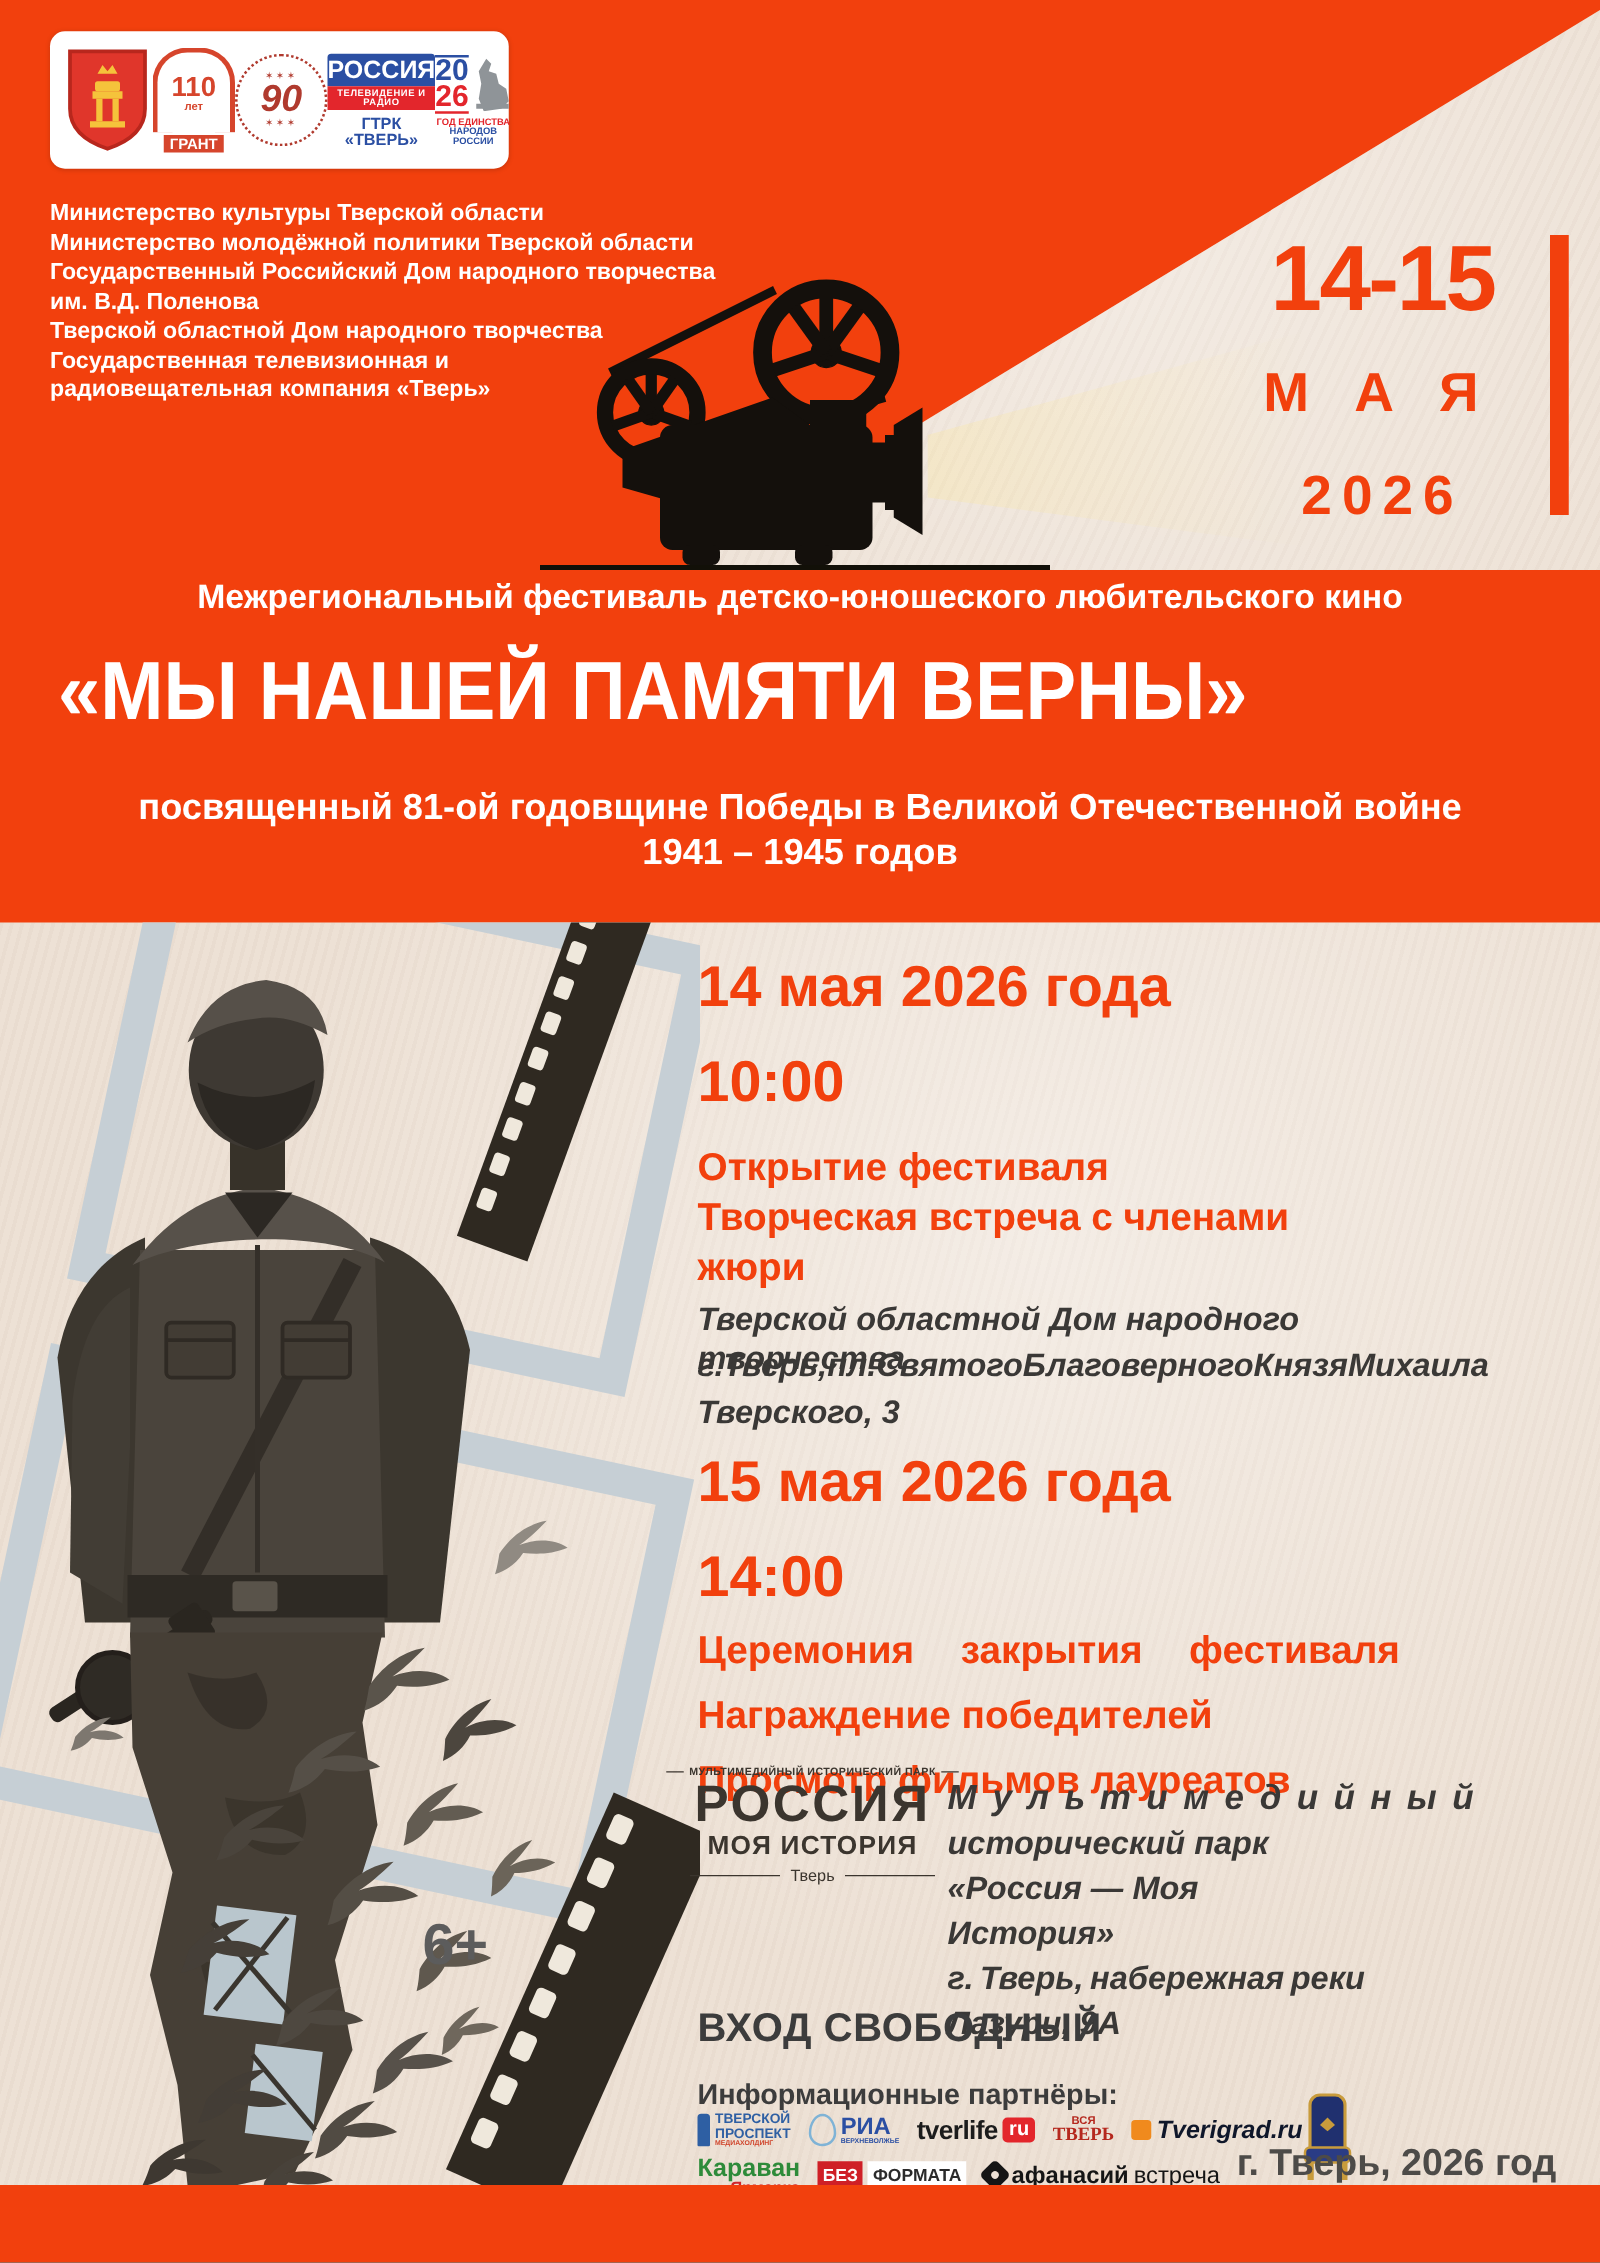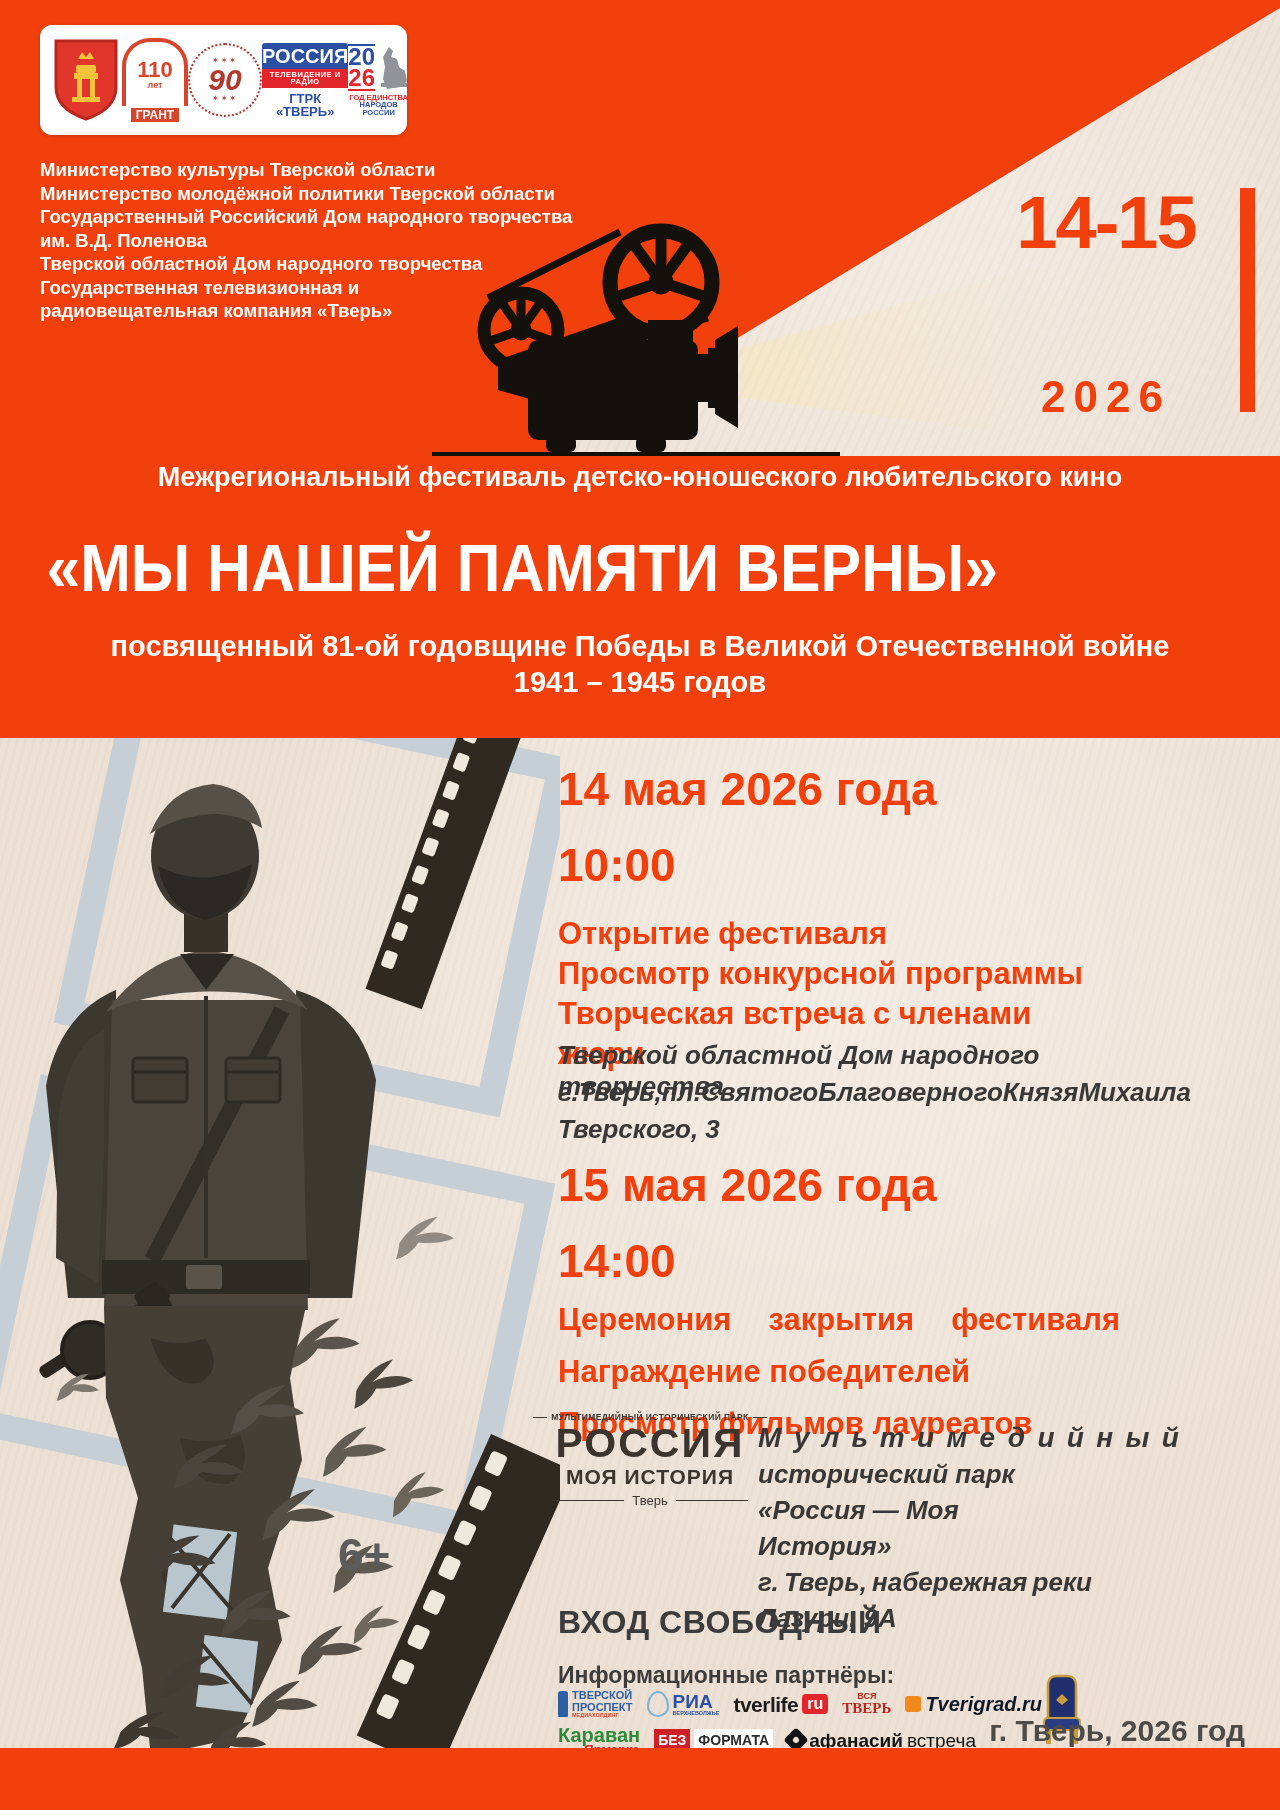--- a/index.html
+++ b/index.html
@@ -63,21 +63,21 @@
   .unity .l2{color:#2b4fa3;font-size:7.5px;font-weight:800;}
 
   
   .orgs{left:40px;top:158px;width:560px;color:#fff;font-size:18.5px;font-weight:600;line-height:23.5px;}
 
   
   .ground{left:432px;top:452px;width:408px;height:4px;background:#121008;}
 
   
   .kicker{left:0;top:462px;width:1280px;text-align:center;color:#fff;font-size:27px;font-weight:700;}
-  .main-title{left:0;top:530px;width:1044px;text-align:center;color:#fff;}
+  .main-title{left:0;top:514px;width:1044px;text-align:center;color:#fff;}
   .main-title span{display:inline-block;font-size:66px;font-weight:800;letter-spacing:0;
     transform:scaleX(.92);transform-origin:center;white-space:nowrap;}
   .sub1{left:0;top:630px;width:1280px;text-align:center;color:#fff;font-size:29px;font-weight:700;}
   .sub2{left:0;top:666px;width:1280px;text-align:center;color:#fff;font-size:29px;font-weight:700;}
 
   
   .body-bg{
     left:0;top:738px;width:1280px;height:1010px;background:#ede1d5;
     background-image:radial-gradient(circle at 65% 25%,rgba(255,255,255,.4),rgba(0,0,0,0) 55%),
       repeating-linear-gradient(105deg,rgba(160,130,110,.05) 0 3px,rgba(0,0,0,0) 3px 8px);
@@ -150,20 +150,21 @@
 </head>
 <body>
 
 <div class="poster">
 
   <div class="abs wedge"></div>
   <div class="abs beam"></div>
 
   <div class="abs date-bar"></div>
   <div class="abs date-range">14-15</div>
+  <div class="abs date-month">МАЯ</div>
   <div class="abs date-year">2026</div>
 
   <div class="abs card">
     <div class="logo-slot">
       <svg width="72" height="86" viewBox="0 0 72 86">
         <path d="M6,4 h60 v46 q0,22 -30,32 q-30,-10 -30,-32 Z" fill="#e0362b" stroke="#b8271d" stroke-width="3"></path>
         <rect x="26" y="28" width="20" height="8" rx="2" fill="#f5c33b"></rect>
         <rect x="24" y="36" width="24" height="6" fill="#f5c33b"></rect>
         <rect x="27" y="42" width="5" height="18" fill="#f5c33b"></rect>
         <rect x="40" y="42" width="5" height="18" fill="#f5c33b"></rect>
@@ -379,21 +380,20 @@
       <use href="#crane" transform="translate(58,642) rotate(-6) scale(.6)" fill="#7d776f"></use>
     </g>
   </svg>
 
   <div class="abs age">6+</div>
 
   <div class="abs sch d1-date">14 мая 2026 года</div>
   <div class="abs sch d1-time">10:00</div>
   <div class="abs sch d1-events">
     <div>Открытие фестиваля</div>
-    <div>Просмотр конкурсной программы</div>
     <div>Творческая встреча с членами жюри</div>
   </div>
   <div class="abs venue d1-v1">Тверской областной Дом народного творчества</div>
   <div class="abs venue d1-v2" data-justify="true">
       <span>г.</span>
       <span>Тверь,</span>
       <span>пл.</span>
       <span>Святого</span>
       <span>Благоверного</span>
       <span>Князя</span>

